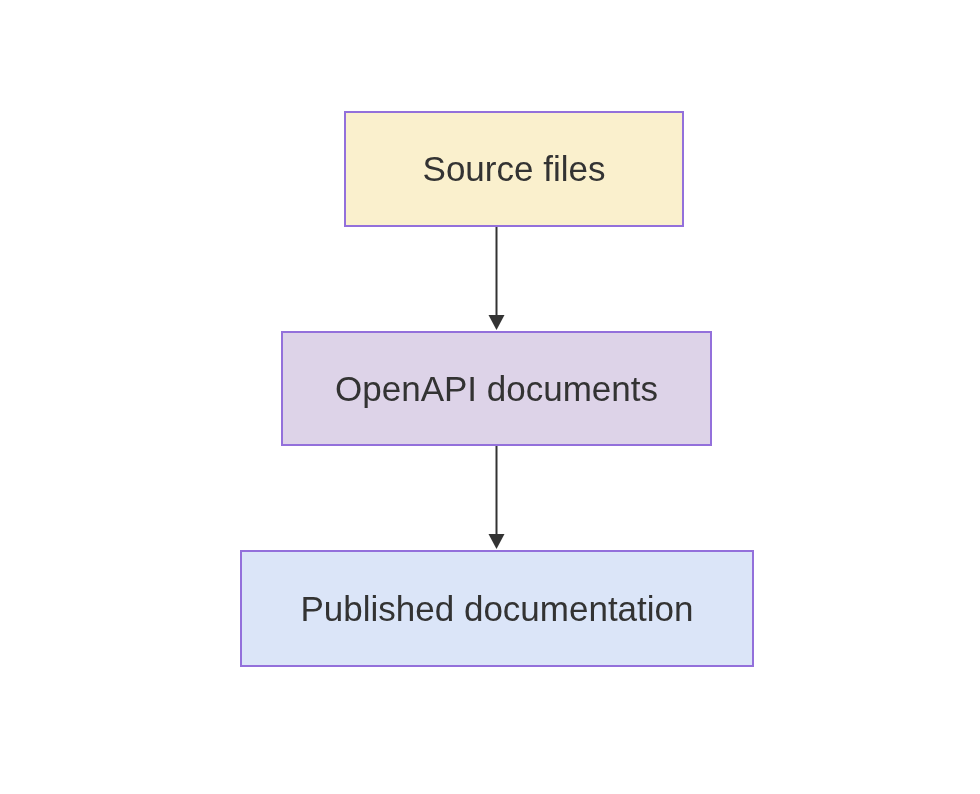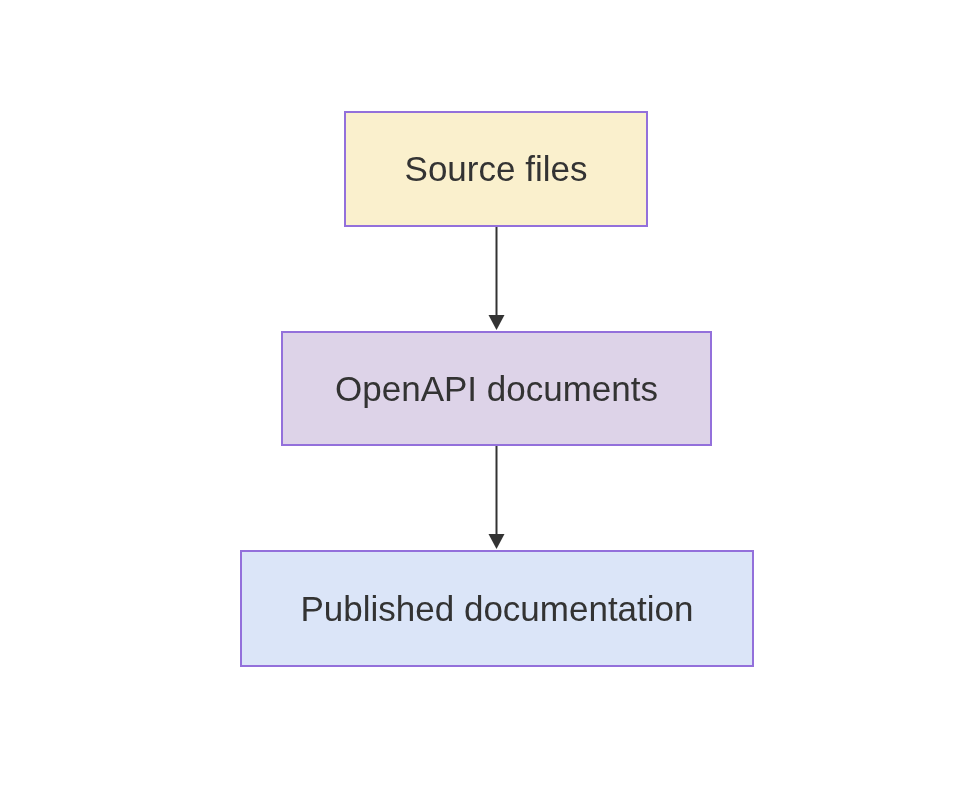--- a/index.html
+++ b/index.html
@@ -31,21 +31,21 @@
     align-items: center;
     justify-content: center;
     text-align: center;
   }
   .node-label {
     font-size: 35px;
     line-height: 1.2;
     color: #333333; 
     white-space: nowrap;
   }
-  .node-source    { left: 344px; top: 111px; width: 304px; height: 116px; }
+  .node-source    { left: 344px; top: 111px; width: 340px; height: 116px; }
   .node-openapi   { left: 281px; top: 331px; width: 431px; height: 115px; }
   .node-published { left: 240px; top: 550px; width: 514px; height: 117px; }
   .edge-line { stroke-width: 2px; }
 </style>
 </head>
 <body>
 
 <div class="canvas" data-bind-style="background-color:diagram.background_color" style="background-color: rgb(255, 255, 255);">
 
   <svg class="edges-layer" width="980" height="794" viewBox="0 0 980 794">

